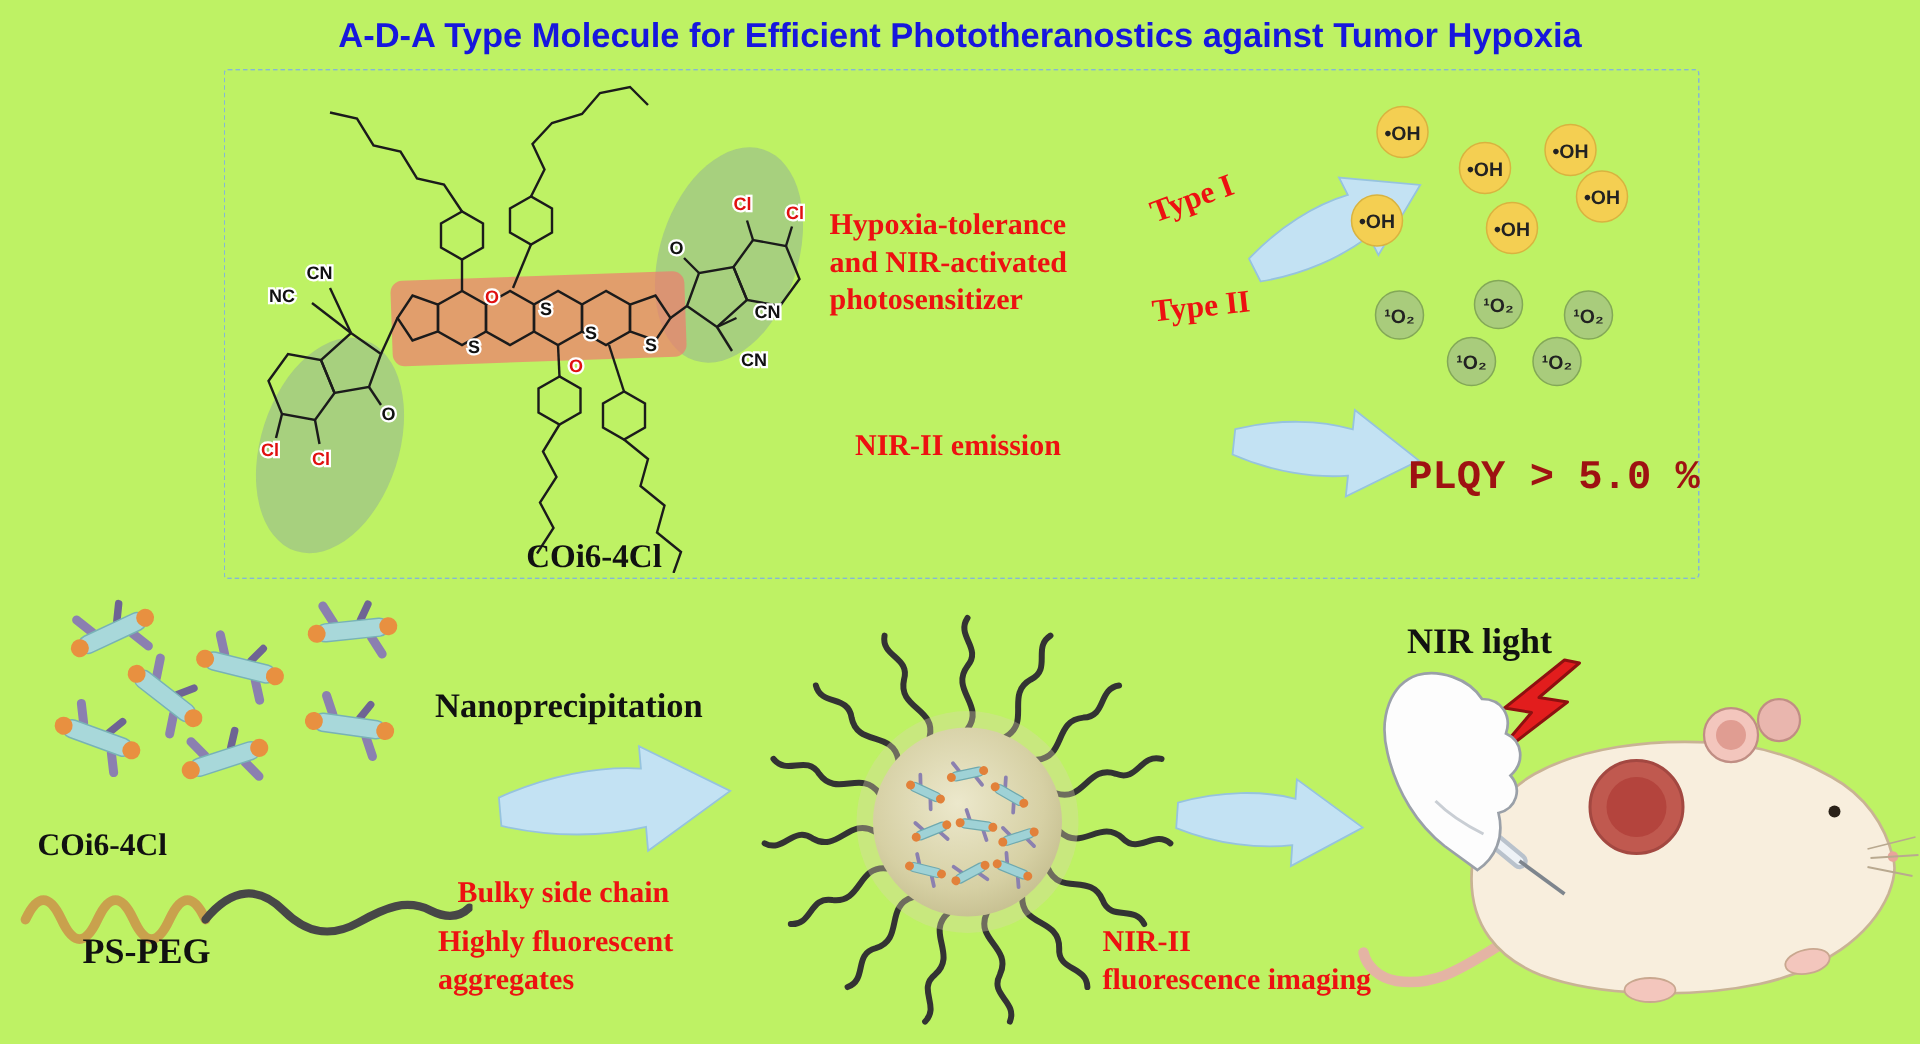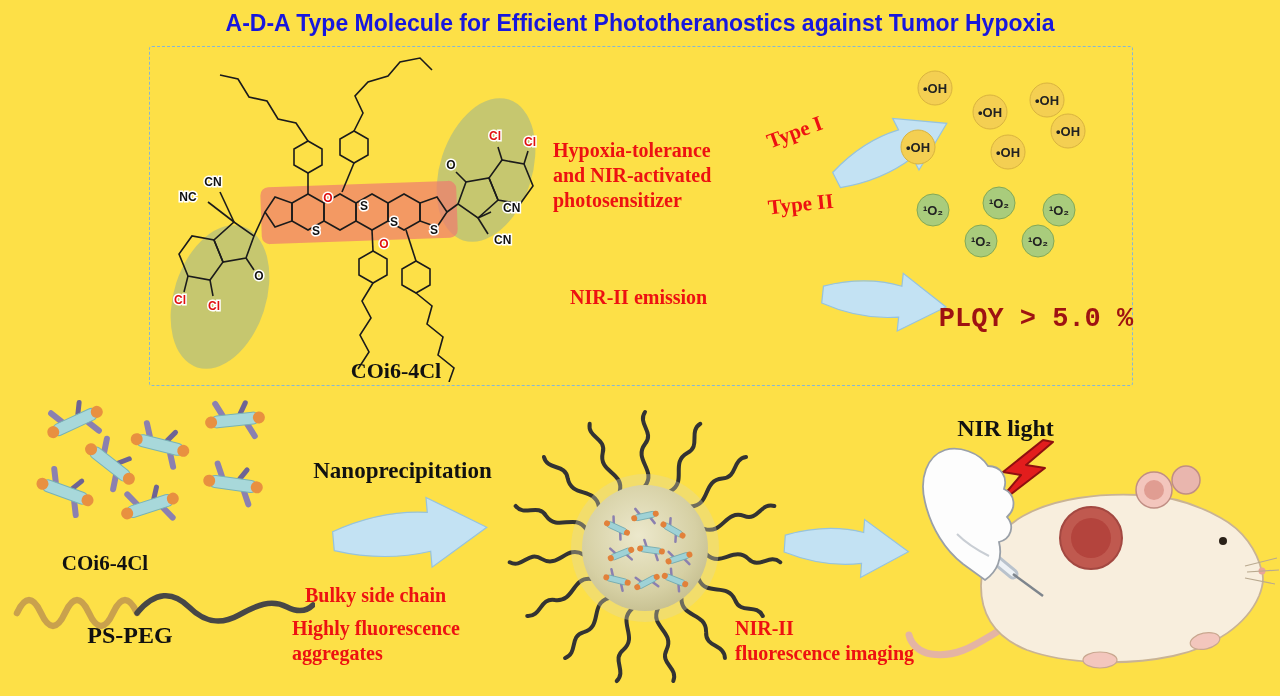--- a/index.html
+++ b/index.html
@@ -1,23 +1,23 @@
 <!DOCTYPE html>
 <html><head>
 <meta charset="utf-8">
 <style>
   html,body{margin:0;padding:0;background:#fff;}
-  #canvas{position:relative;width:1280px;height:696px;background:#fde047;overflow:hidden;
+  #canvas{position:relative;width:1280px;height:696px;background:#bef264;overflow:hidden;
           font-family:"Liberation Serif",serif;color:#111;}
   .abs{position:absolute;}
   .title{left:0;top:10px;width:1280px;text-align:center;
          font-family:"Liberation Sans",sans-serif;font-weight:bold;font-size:23px;color:#1717dd;}
   .scheme-box{left:149px;top:46px;width:982px;height:338px;border:1.6px dashed #85b6d8;border-radius:3px;}
   .red{color:#ed1111;font-weight:bold;text-align:left;line-height:25px;font-size:20px;}
-  .blk{color:#111;font-weight:bold;text-align:center;}
+  .blk{color:#111;font-weight:bold;}
   .plqy{left:936px;top:304px;width:200px;color:#9e1212;font-weight:bold;font-size:27px;text-align:center;font-family:Liberation Mono, monospace;}
   .type-label{color:#ed1111;font-weight:bold;font-size:21px;}
   svg text{font-family:"Liberation Sans",sans-serif;}
   .atom{font-size:12px;font-weight:bold;paint-order:stroke;stroke:#ffffff;stroke-width:3px;}
   .mol-name{font-family:"Liberation Serif",serif;font-size:22px;font-weight:bold;fill:#111;}
   .ros-txt{font-size:13px;font-weight:bold;fill:#222;}
 </style>
 </head>
 <body>
 
@@ -174,21 +174,21 @@
   <div class="abs blk" style="left:55px;top:622px;width:150px;font-size:24px;">PS-PEG</div>
 
   <div class="abs blk" style="left:290px;top:458px;width:225px;font-size:23px;">Nanoprecipitation</div>
   <svg class="abs" style="left:326px;top:494px;" width="165" height="85" viewBox="0 0 165 85">
     <g transform="translate(2,8) rotate(-5)">
       <path d="M2,30 C36,18 70,15 98,19 L98,4 L156,39 L98,74 L98,58 C70,62 36,60 2,49 Z" fill="#c3e2f3" stroke="#96c3de" stroke-width="1.2"></path>
     </g>
   </svg>
   <div class="abs red" style="left:305px;top:583px;width:180px;">Bulky side chain</div>
   <div class="abs red" style="left:292px;top:616px;width:210px;">
-    <div>Highly fluorescence</div>
+    <div>Highly fluorescent</div>
     <div>aggregates</div>
   </div>
 
   <svg class="abs" style="left:505px;top:408px;" width="280" height="280" viewBox="0 0 280 280">
     <defs>
       <radialGradient id="coreGrad" cx="45%" cy="40%" r="65%">
         <stop offset="0%" stop-color="#ece8cc"></stop>
         <stop offset="70%" stop-color="#d6d0a4"></stop>
         <stop offset="100%" stop-color="#c4bd8e"></stop>
       </radialGradient>

